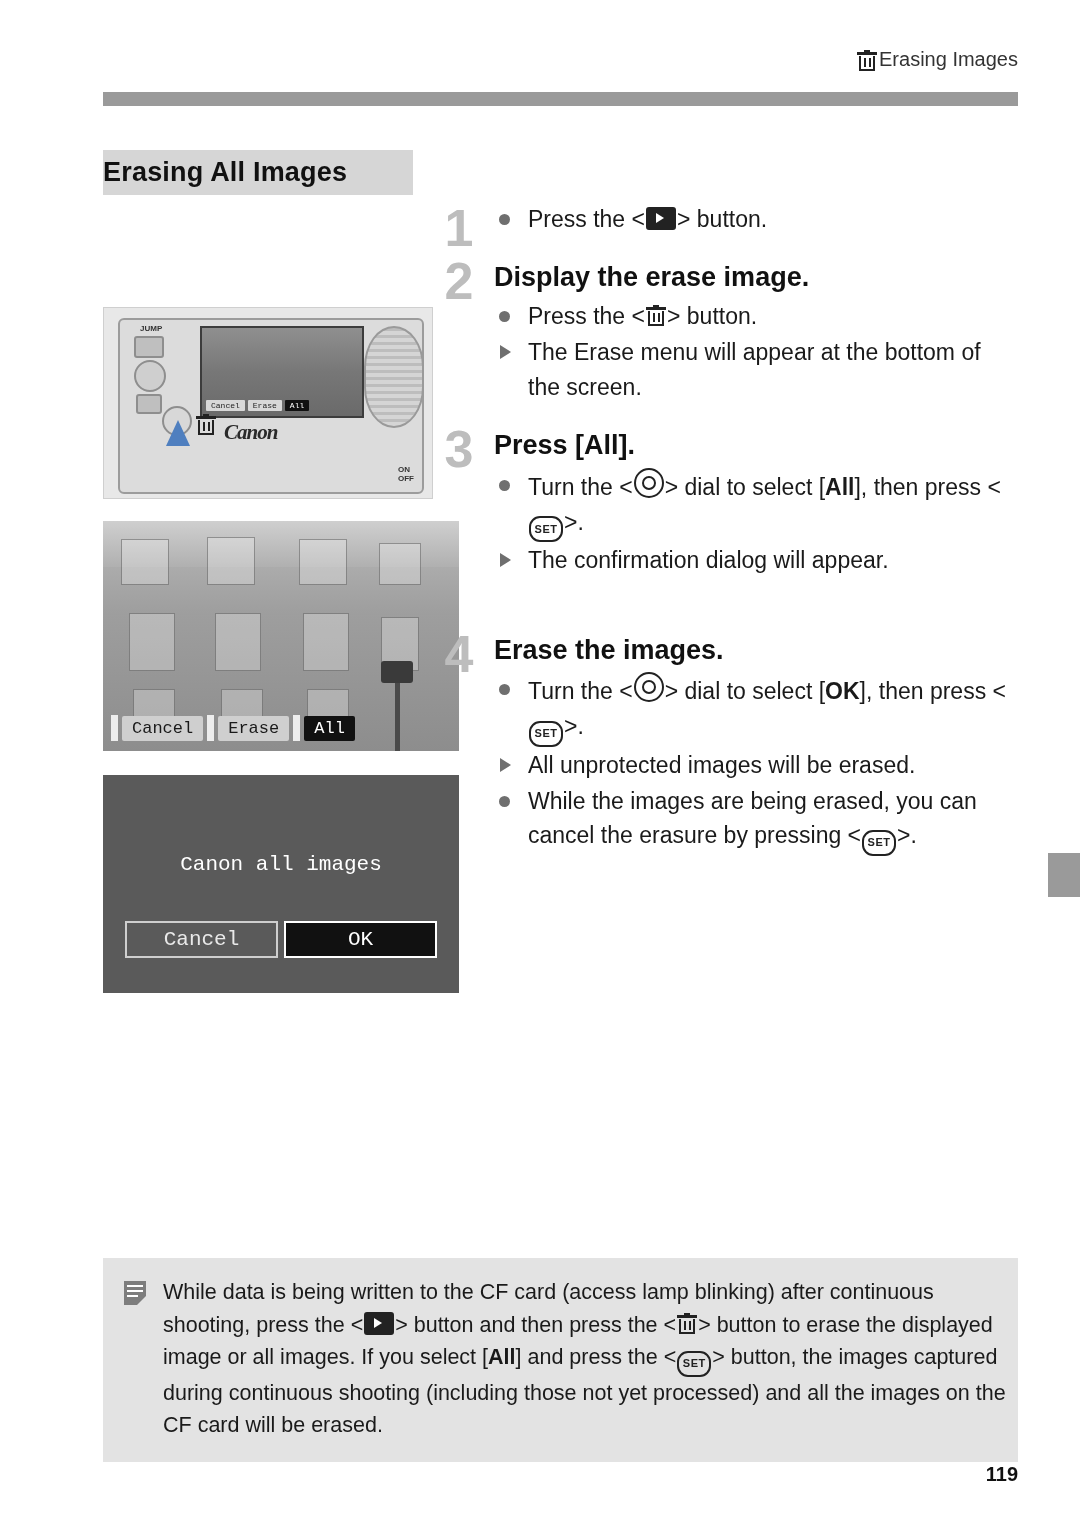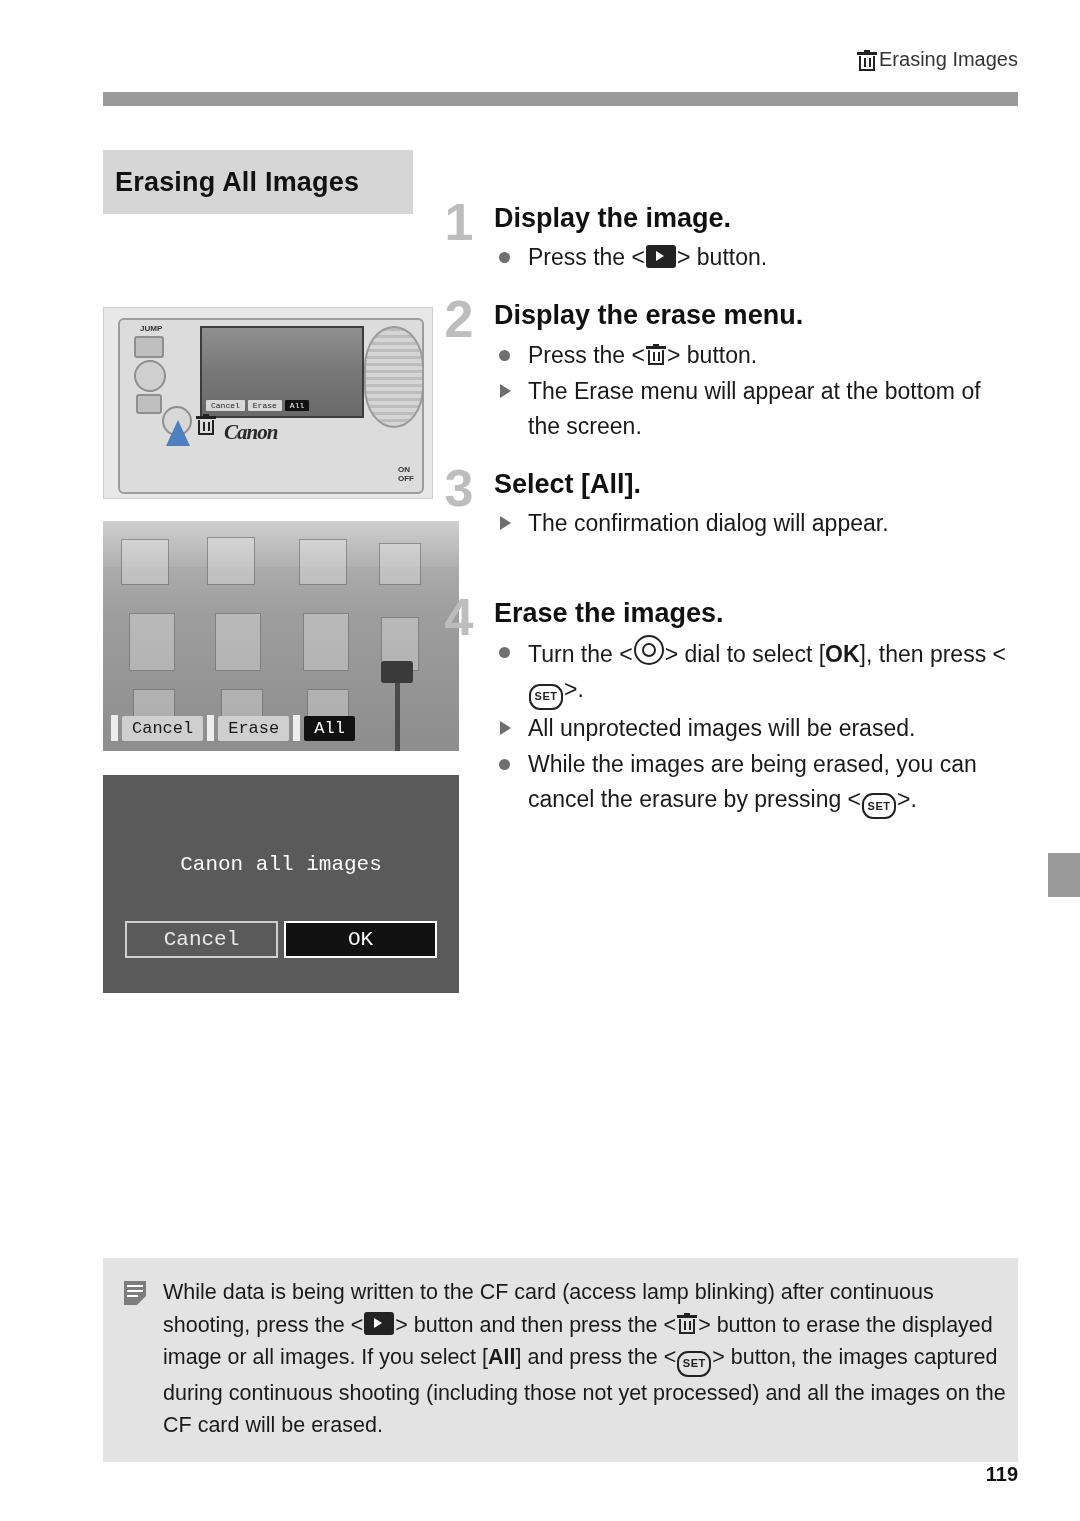--- a/index.html
+++ b/index.html
@@ -38,25 +38,24 @@
     height: 14px;
     background: #9a9a9a;
   }
 
   
   .section-title {
     position: absolute;
     left: 103px;
     top: 150px;
     width: 310px;
-    height: 64px;
+    height: 45px;
     background: #d6d6d6;
     display: flex;
     align-items: center;
-    padding-left: 12px;
     box-sizing: border-box;
     font-size: 27px;
     font-weight: bold;
     color: #111;
     letter-spacing: 0.2px;
   }
 
   
   .steps {
     position: absolute;
@@ -527,49 +526,51 @@
   <div class="dlg-buttons">
     <div class="dlg-btn">Cancel</div>
     <div class="dlg-btn sel">OK</div>
   </div>
 </div>
 
 <div class="steps">
 
   <div class="step">
     <div class="step-num">1</div>
-    <div class="step-head">Display the image.</div>
     <div class="step-body">
       <div class="bullet-line">
         <span>Press the &lt;</span><span class="glyph glyph-playback"></span><span>&gt; button.</span>
       </div>
     </div>
   </div>
 
   <div class="step">
     <div class="step-num">2</div>
-    <div class="step-head">Display the erase menu.</div>
+    <div class="step-head">Display the erase image.</div>
     <div class="step-body">
       <div class="bullet-line">
         <span>Press the &lt;</span><span class="glyph">
             <span class="trash">
               <span class="handle"></span>
               <span class="lid"></span>
               <span class="can"></span>
             </span>
           </span><span>&gt; button.</span>
       </div>
       <div class="arrow-line">The Erase menu will appear at the bottom of the screen.</div>
     </div>
   </div>
 
   <div class="step">
     <div class="step-num">3</div>
-    <div class="step-head">Select [All].</div>
+    <div class="step-head">Press [All].</div>
     <div class="step-body">
+      <div class="bullet-line">
+        <span>Turn the &lt;</span><span class="glyph glyph-dial"></span><span>&gt; dial to select [</span><span class="bold-br">All</span><span>], then press &lt;</span><span class="glyph glyph-set">SET</span><span>&gt;.</span>
+      </div>
       <div class="arrow-line">The confirmation dialog will appear.</div>
     </div>
   </div>
 
   <div class="step" style="margin-top:50px;">
     <div class="step-num">4</div>
     <div class="step-head">Erase the images.</div>
     <div class="step-body">
       <div class="bullet-line">
         <span>Turn the &lt;</span><span class="glyph glyph-dial"></span><span>&gt; dial to select [</span><span class="bold-br">OK</span><span>], then press &lt;</span><span class="glyph glyph-set">SET</span><span>&gt;.</span>

